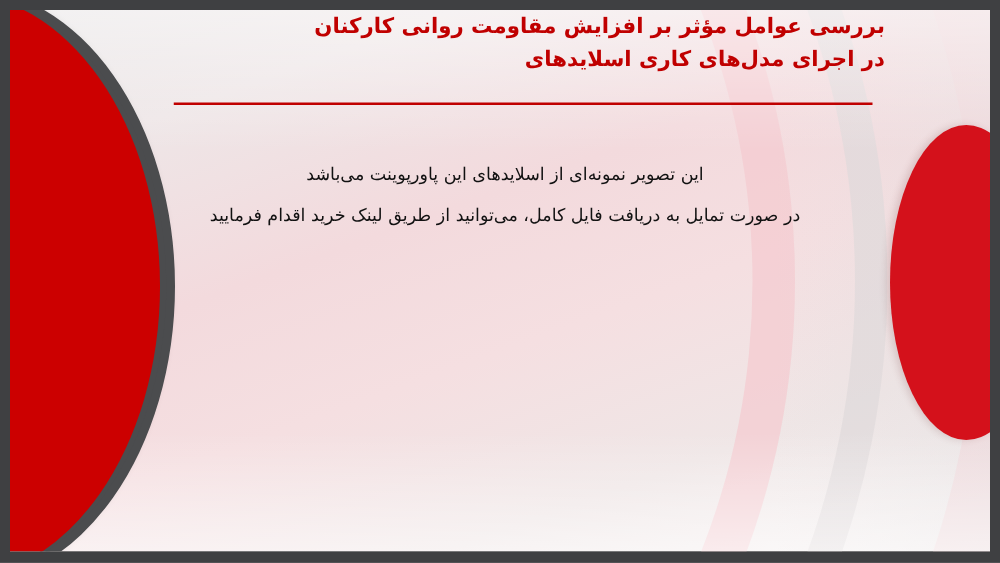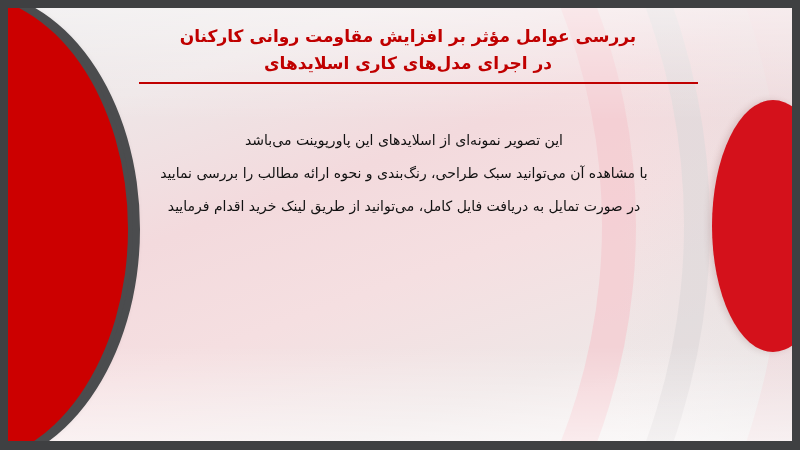--- a/index.html
+++ b/index.html
@@ -116,23 +116,22 @@
     height: 252px;
     border-radius: 50%;
     background: #d4111b;
     box-shadow: -3px 0 6px rgba(120,60,60,0.18);
   }
 
   
   .title-block {
     position: absolute;
     left: 100px;
-    top: 15px;
+    top: 0;
     width: 600px;
-    text-align: center;
   }
   .title-line {
     color: #c00000;
     font-size: 17px;
     font-weight: bold;
     line-height: 27px;
     letter-spacing: 0;
     white-space: nowrap;
     direction: rtl;
   }
@@ -192,18 +191,17 @@
 
     <div class="title-block">
       <div class="title-line">بررسی عوامل مؤثر بر افزایش مقاومت روانی کارکنان</div>
       <div class="title-line">در اجرای مدل‌های کاری اسلایدهای</div>
     </div>
 
     <div class="title-rule"></div>
 
     <div class="body-block">
       <div class="body-line">این تصویر نمونه‌ای از اسلایدهای این پاورپوینت می‌باشد</div>
-      <div class="body-line">با مشاهده آن می‌توانید سبک طراحی، رنگ‌بندی و نحوه ارائه مطالب را بررسی نمایید</div>
       <div class="body-line">در صورت تمایل به دریافت فایل کامل، می‌توانید از طریق لینک خرید اقدام فرمایید</div>
     </div>
 
   </div>
 </div>
 
 </body></html>

